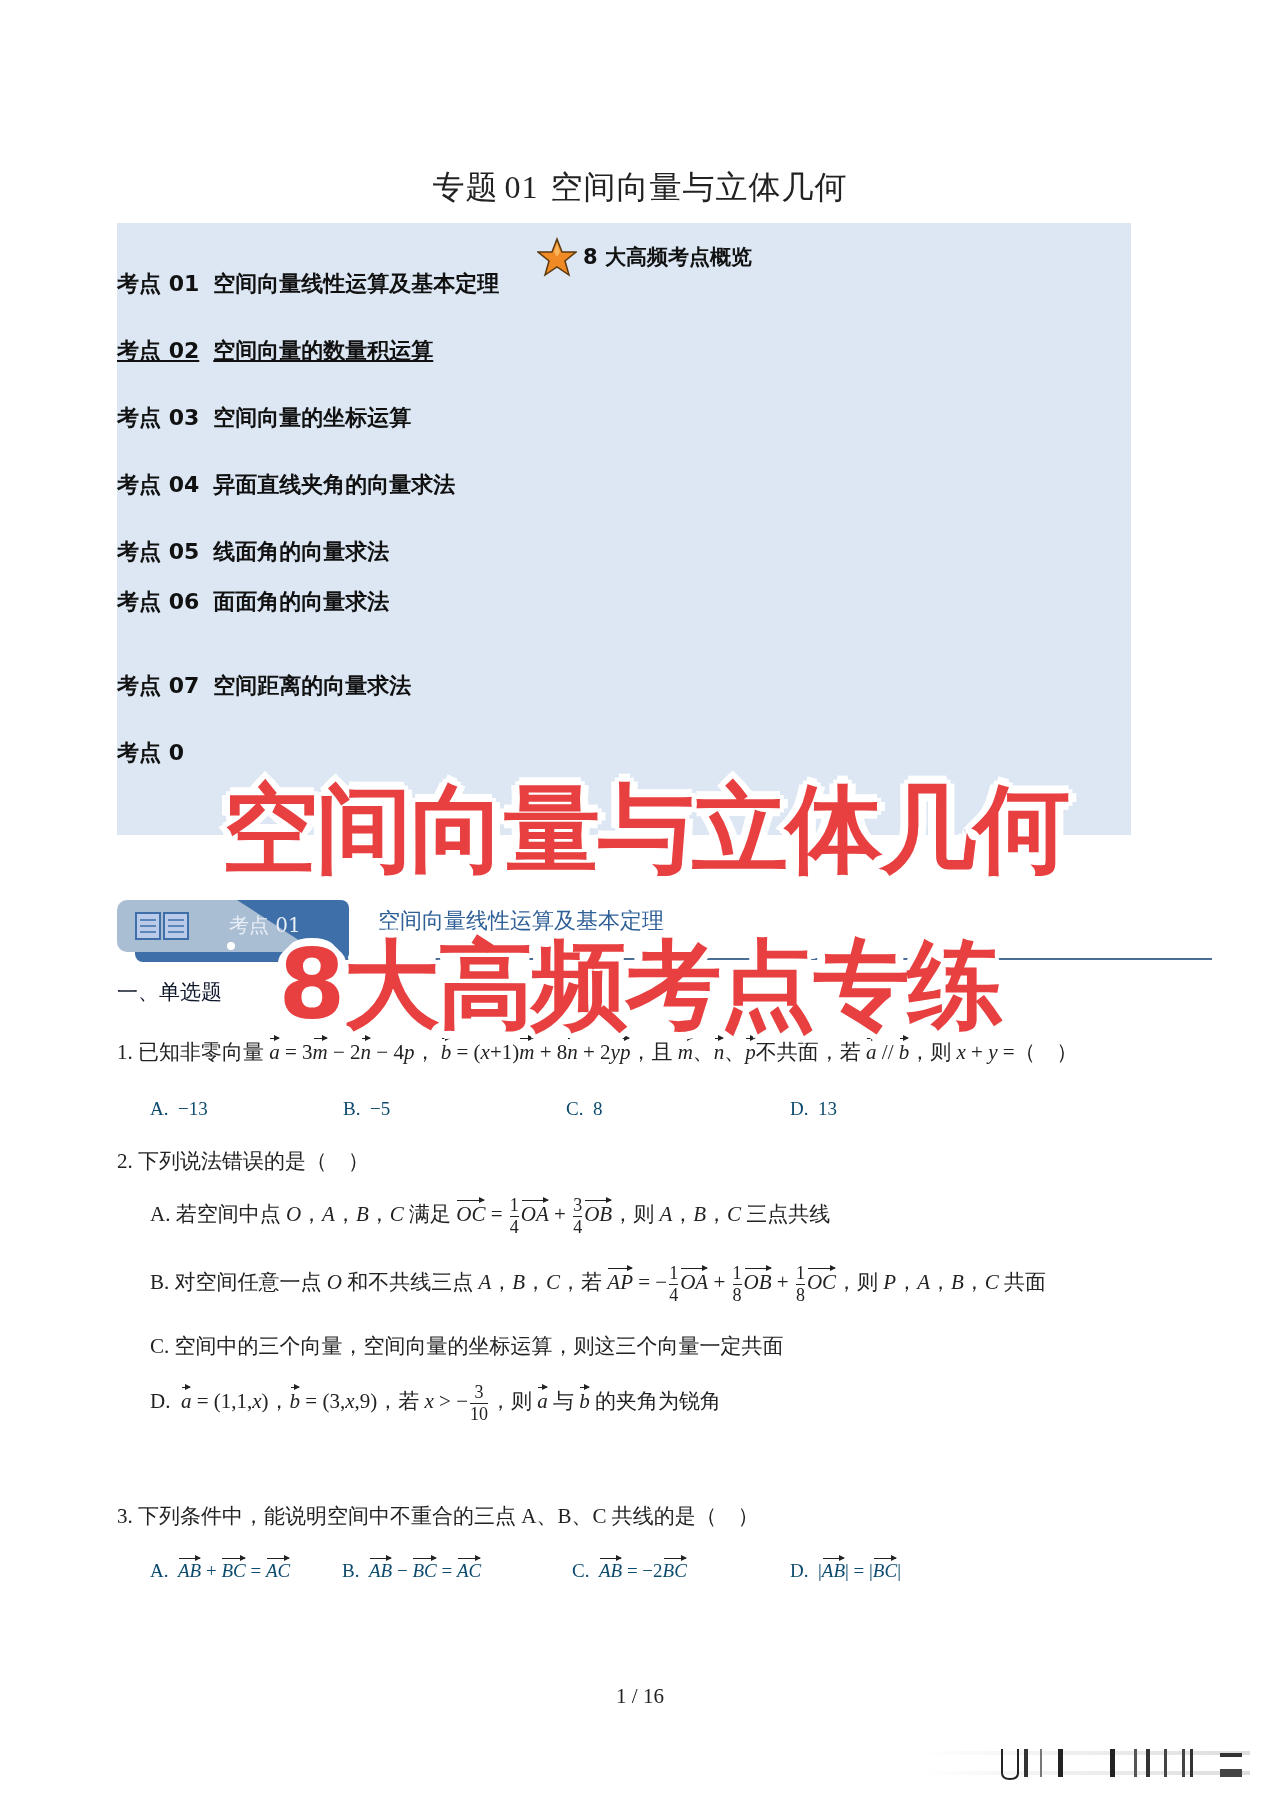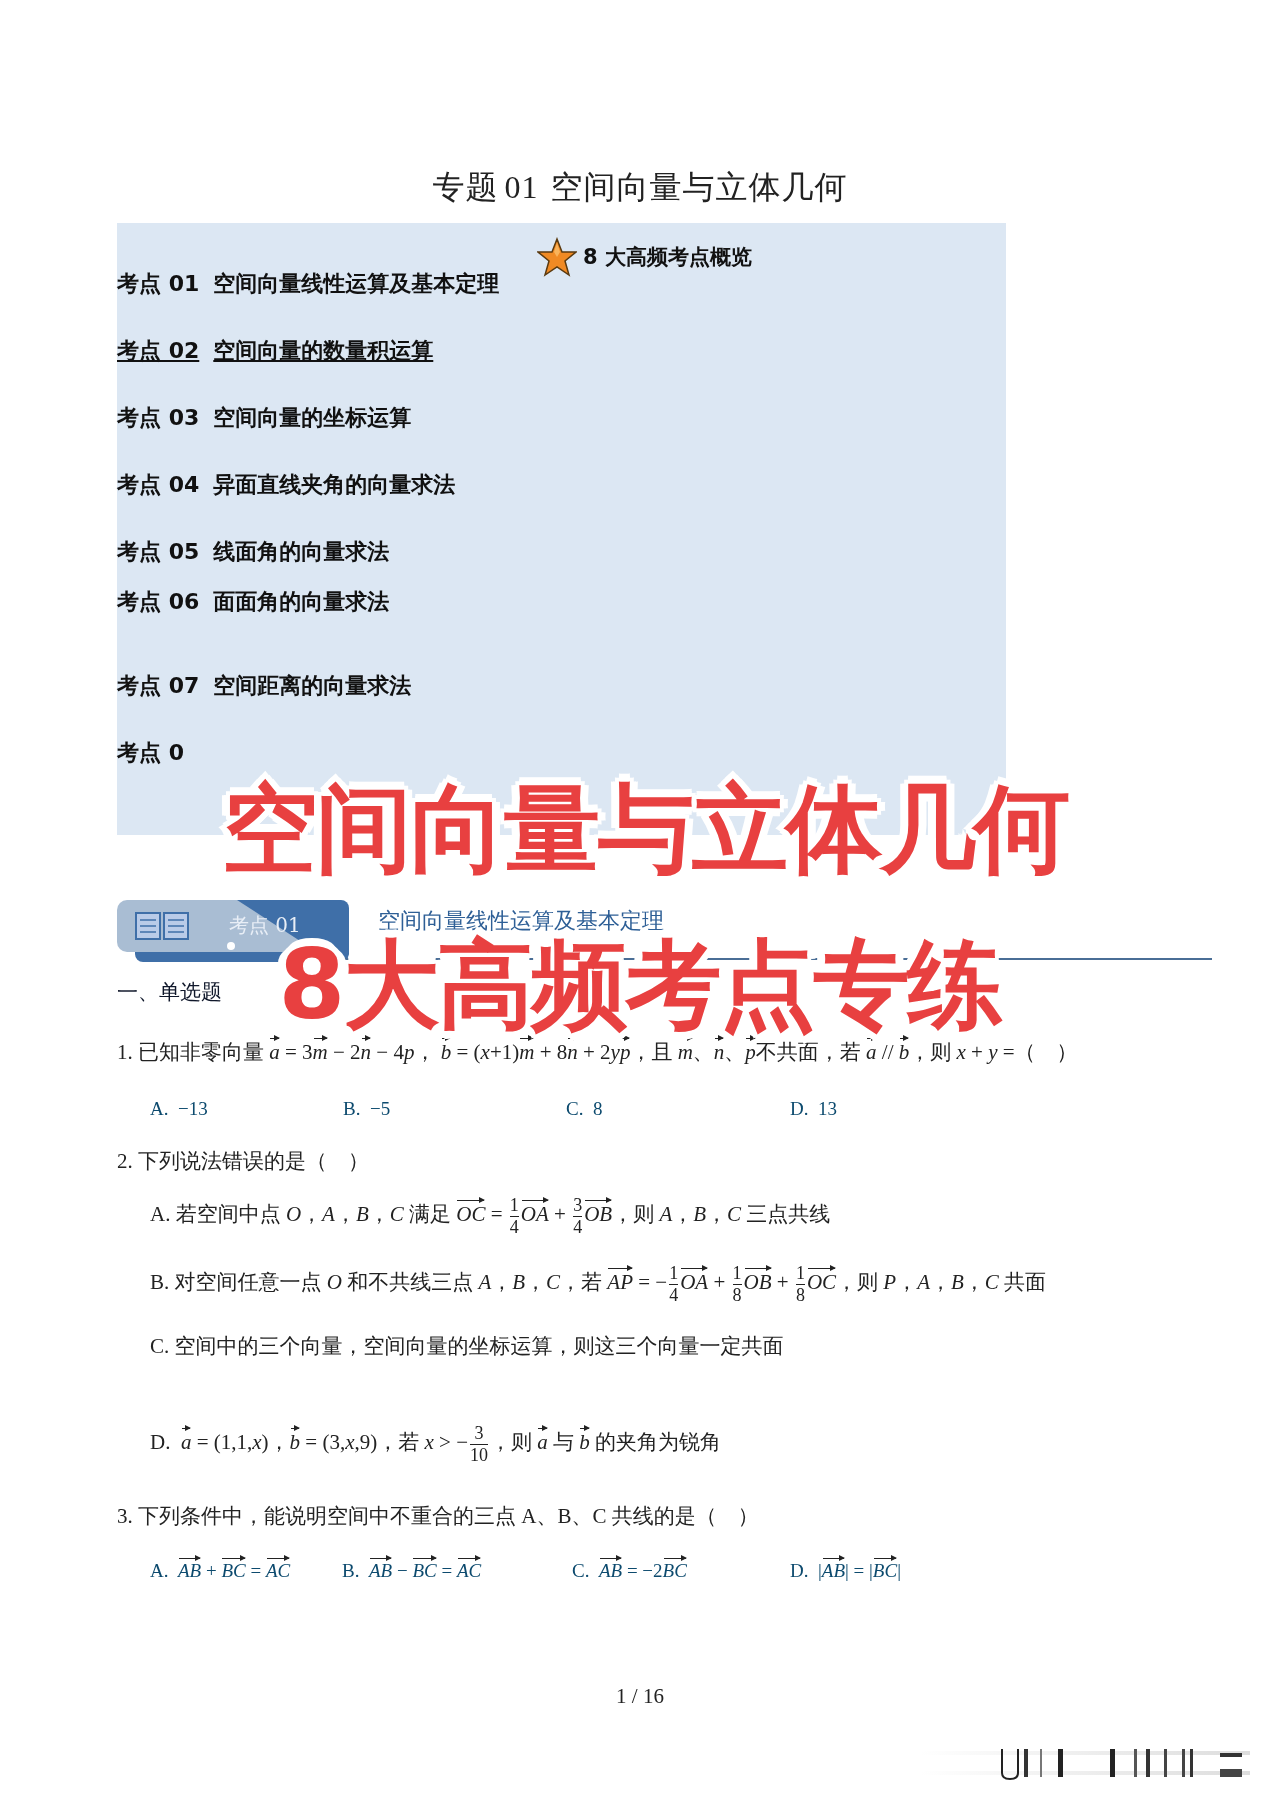--- a/index.html
+++ b/index.html
@@ -9,21 +9,21 @@
     .page { position: absolute; left: 0; top: 0; width: 1280px; height: 1809px; background: #fff; }
 
     .doc-title {
       position: absolute; left: 0; top: 166px; width: 1280px; text-align: center;
       font-family: "Liberation Serif", "DejaVu Serif", serif;
       font-size: 32px; color: #222; letter-spacing: 1px;
     }
     .doc-title .num { margin: 0 12px 0 6px; }
 
     .overview-box {
-      position: absolute; left: 117px; top: 223px; width: 889px; height: 612px;
+      position: absolute; left: 117px; top: 223px; width: 1014px; height: 612px;
       background: #dce7f3;
     }
     .overview-head {
       position: absolute; left: 0; top: 14px; width: 1055px; text-align: center;
       font-family: "DejaVu Sans", "Liberation Sans", sans-serif;
       font-weight: bold; font-size: 21px; color: #111;
       display: flex; justify-content: center; align-items: center; gap: 6px;
     }
     .star-icon { width: 40px; height: 40px; display: inline-block; }
 
@@ -230,21 +230,21 @@
     <span class="frac">
         <span>1</span>
         <span class="bar"></span>
         <span>8</span>
       </span><span class="vec">OC</span>，则 <i>P</i>，<i>A</i>，<i>B</i>，<i>C</i> 共面
   </div>
   <div class="qline" style="left:150px; top:1332px;">
     <span>C.</span>
     <span>空间中的三个向量，空间向量的坐标运算，则这三个向量一定共面</span>
   </div>
-  <div class="qline" style="left:150px; top:1424px;">
+  <div class="qline" style="left:150px; top:1383px;">
     <span>D.</span>
     &nbsp;<span class="vec">a</span> = (1,1,<i>x</i>)，<span class="vec">b</span> = (3,<i>x</i>,9)，若 <i>x</i> &gt; −<span class="frac">
         <span>3</span>
         <span class="bar"></span>
         <span>10</span>
       </span>，则 <span class="vec">a</span> 与 <span class="vec">b</span> 的夹角为锐角
   </div>
 
   <div class="qline" style="left:117px; top:1502px;">
     <span>3.</span>

